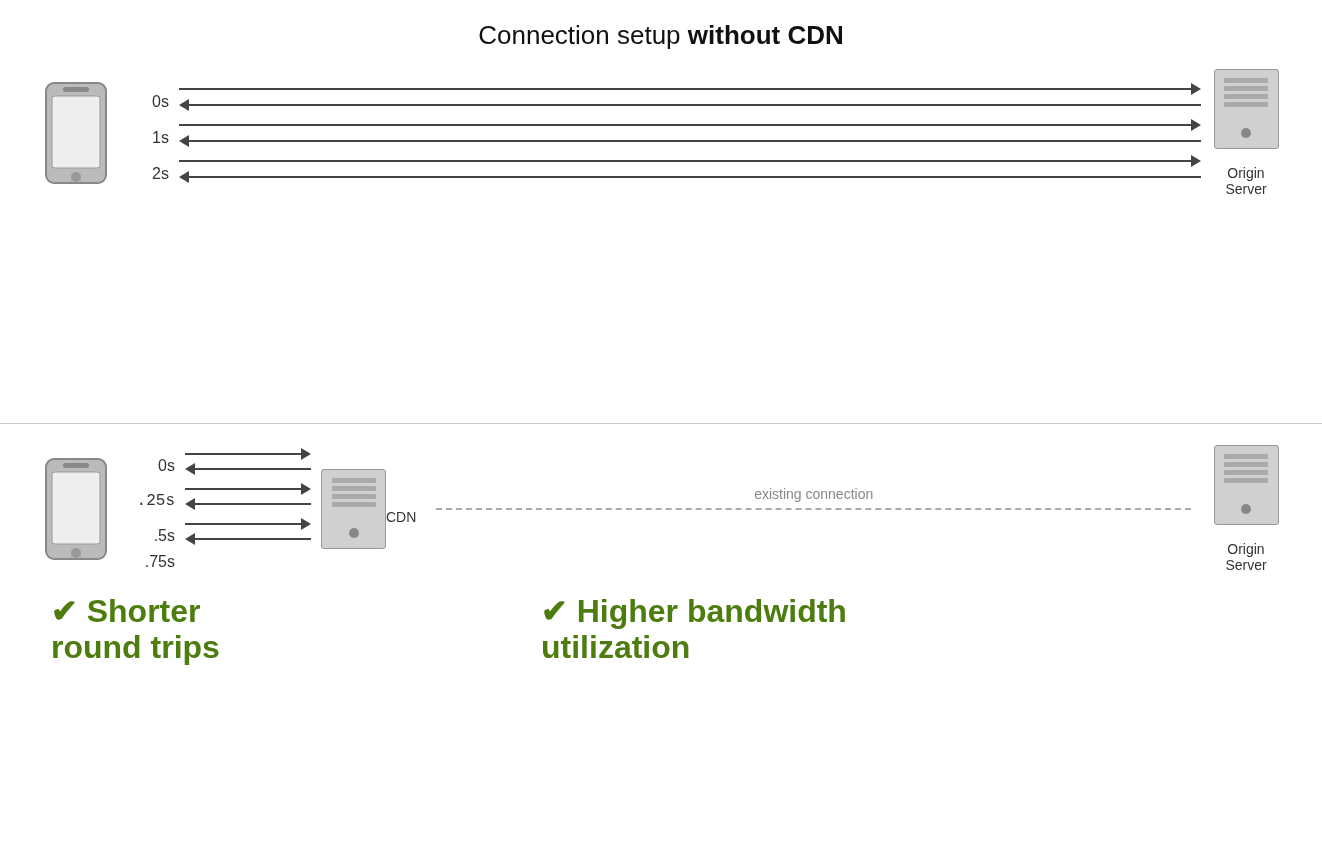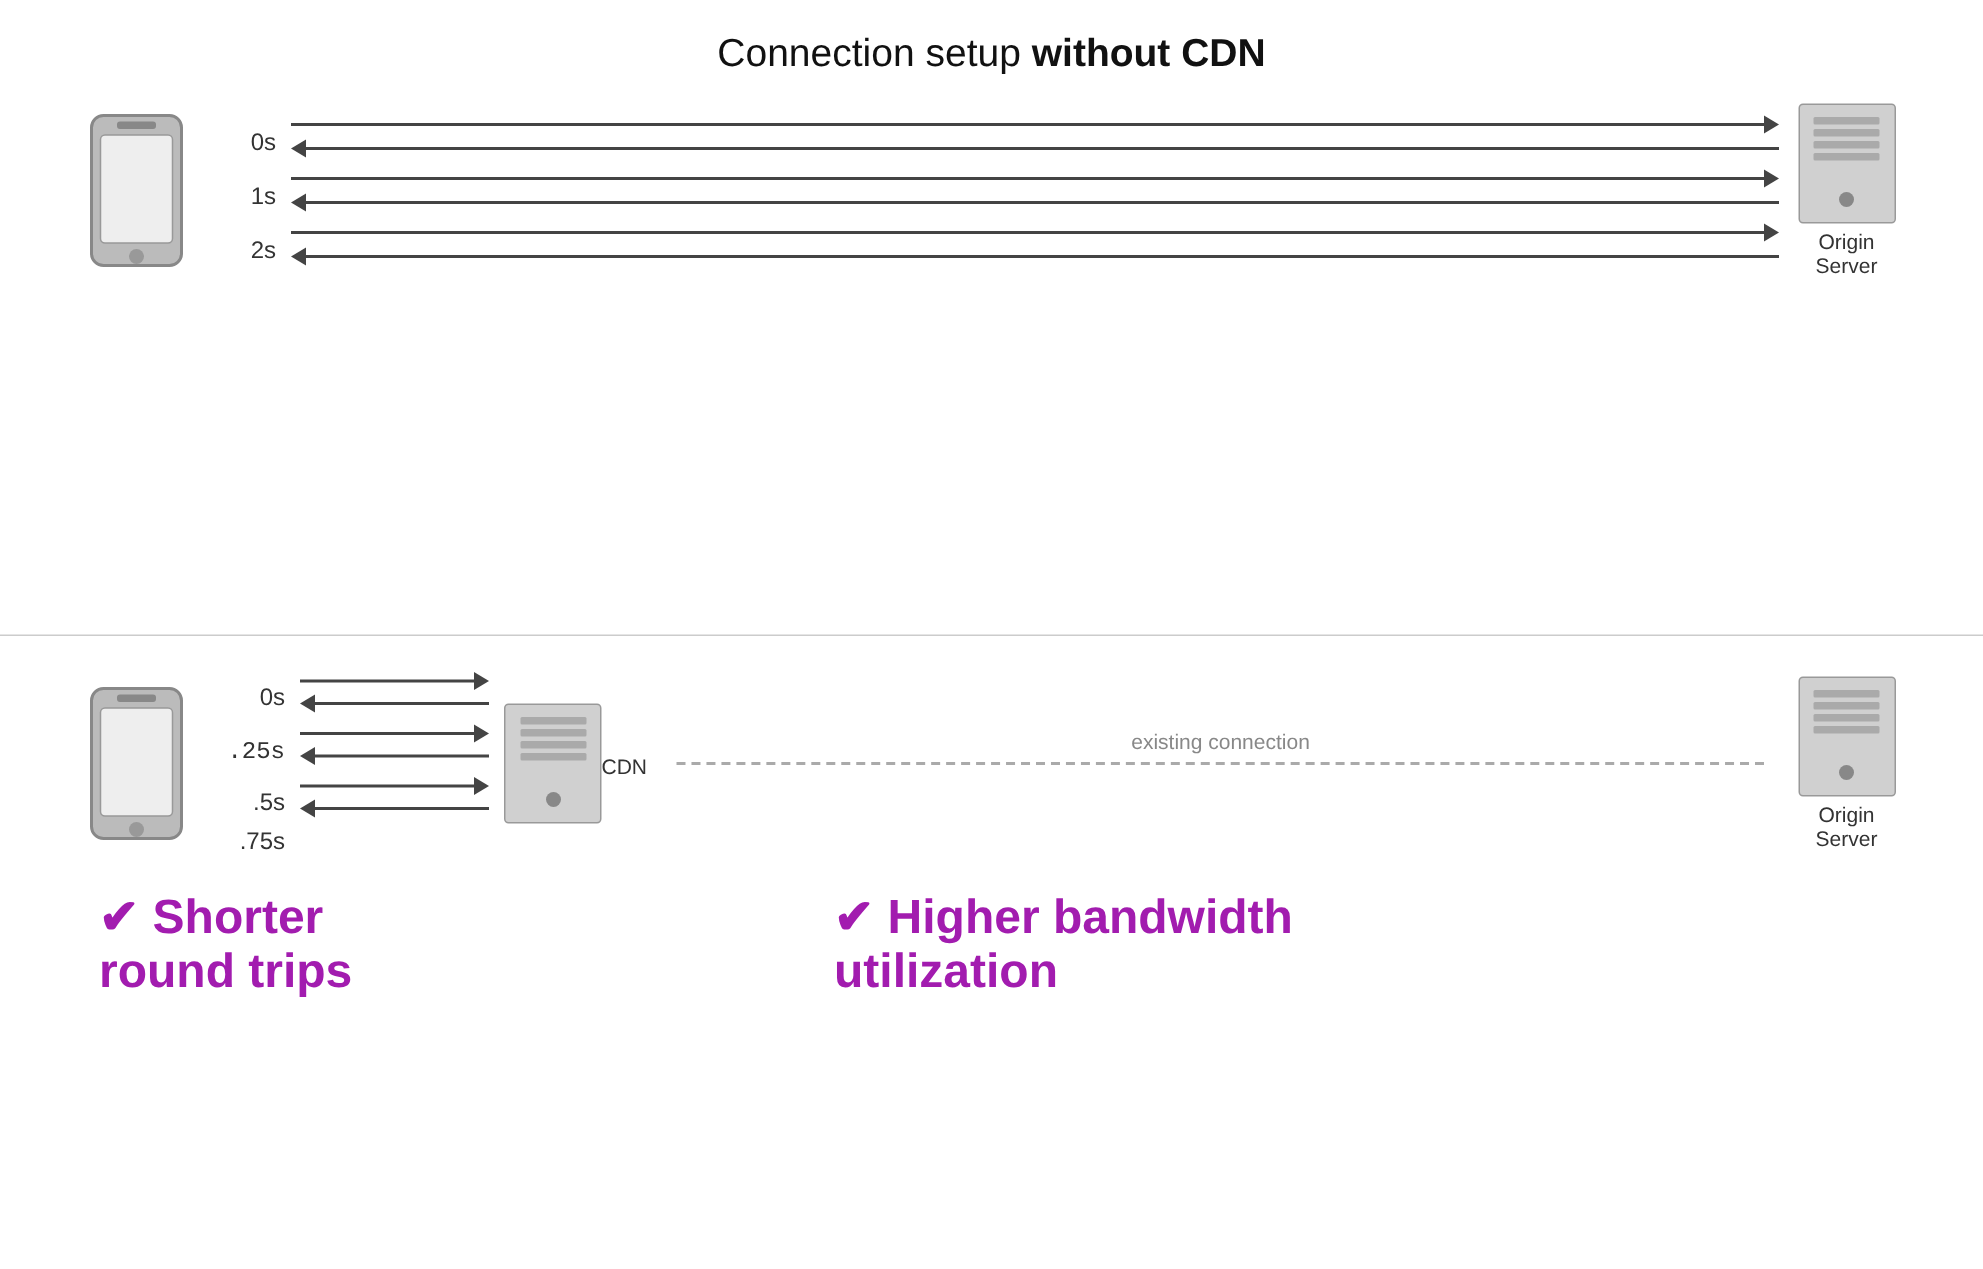--- a/index.html
+++ b/index.html
@@ -12,21 +12,21 @@
       display: flex;
       flex-direction: column;
     }
 
     .section {
       flex: 1;
       display: flex;
       flex-direction: column;
       align-items: center;
       position: relative;
-      padding: 20px 16px 10px;
+      padding: 20px 1px 10px;
     }
 
     .section-top {
       border-bottom: 1.5px solid #ccc;
     }
 
     .section-title {
       font-size: 26px;
       font-weight: normal;
       margin-bottom: 18px;
@@ -97,21 +97,21 @@
       background: #888;
       border-radius: 50%;
       margin-top: auto;
       margin-bottom: 6px;
     }
 
     .server-label {
       font-size: 14px;
       color: #333;
       text-align: center;
-      margin-top: 4px;
+      margin-top: 16px;
     }
 
     
     .arrows-area {
       flex: 1;
       display: flex;
       flex-direction: column;
       justify-content: center;
       padding: 0 10px;
       position: relative;
@@ -237,21 +237,21 @@
     }
 
     .benefit-right {
       flex: 1;
       padding-left: 80px;
     }
 
     .benefit-text {
       font-size: 32px;
       font-weight: 900;
-      color: #a21caf;
+      color: #4d7c0f;
       line-height: 1.15;
     }
   </style>
 </head>
 <body>
 
 <div class="section section-top">
   <div class="section-title">
     <span>Connection setup </span><strong>without CDN</strong>
   </div>

